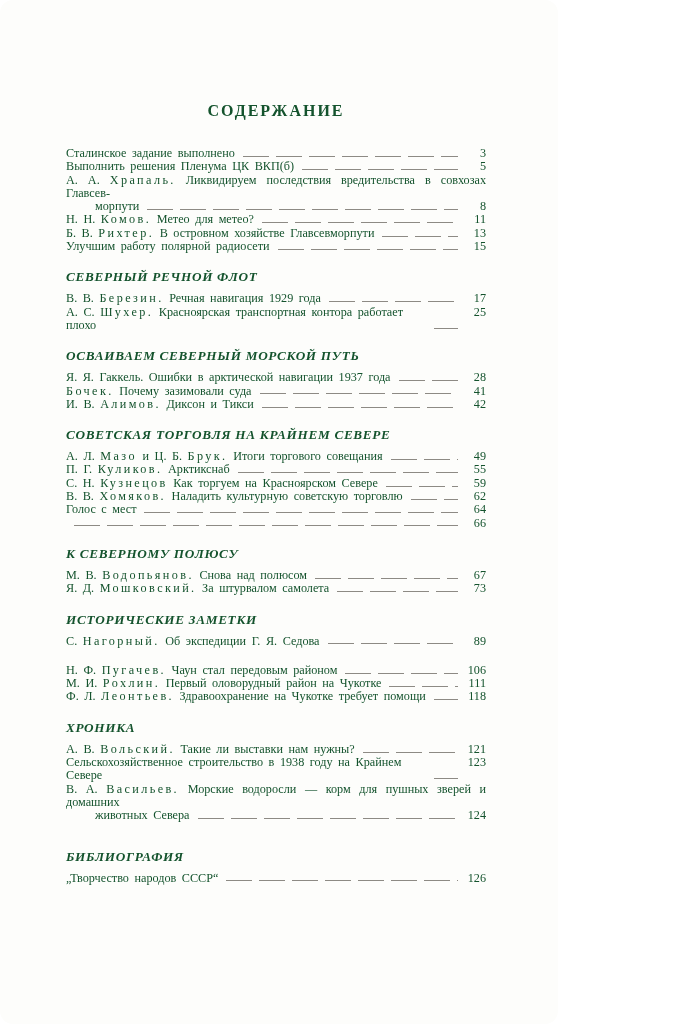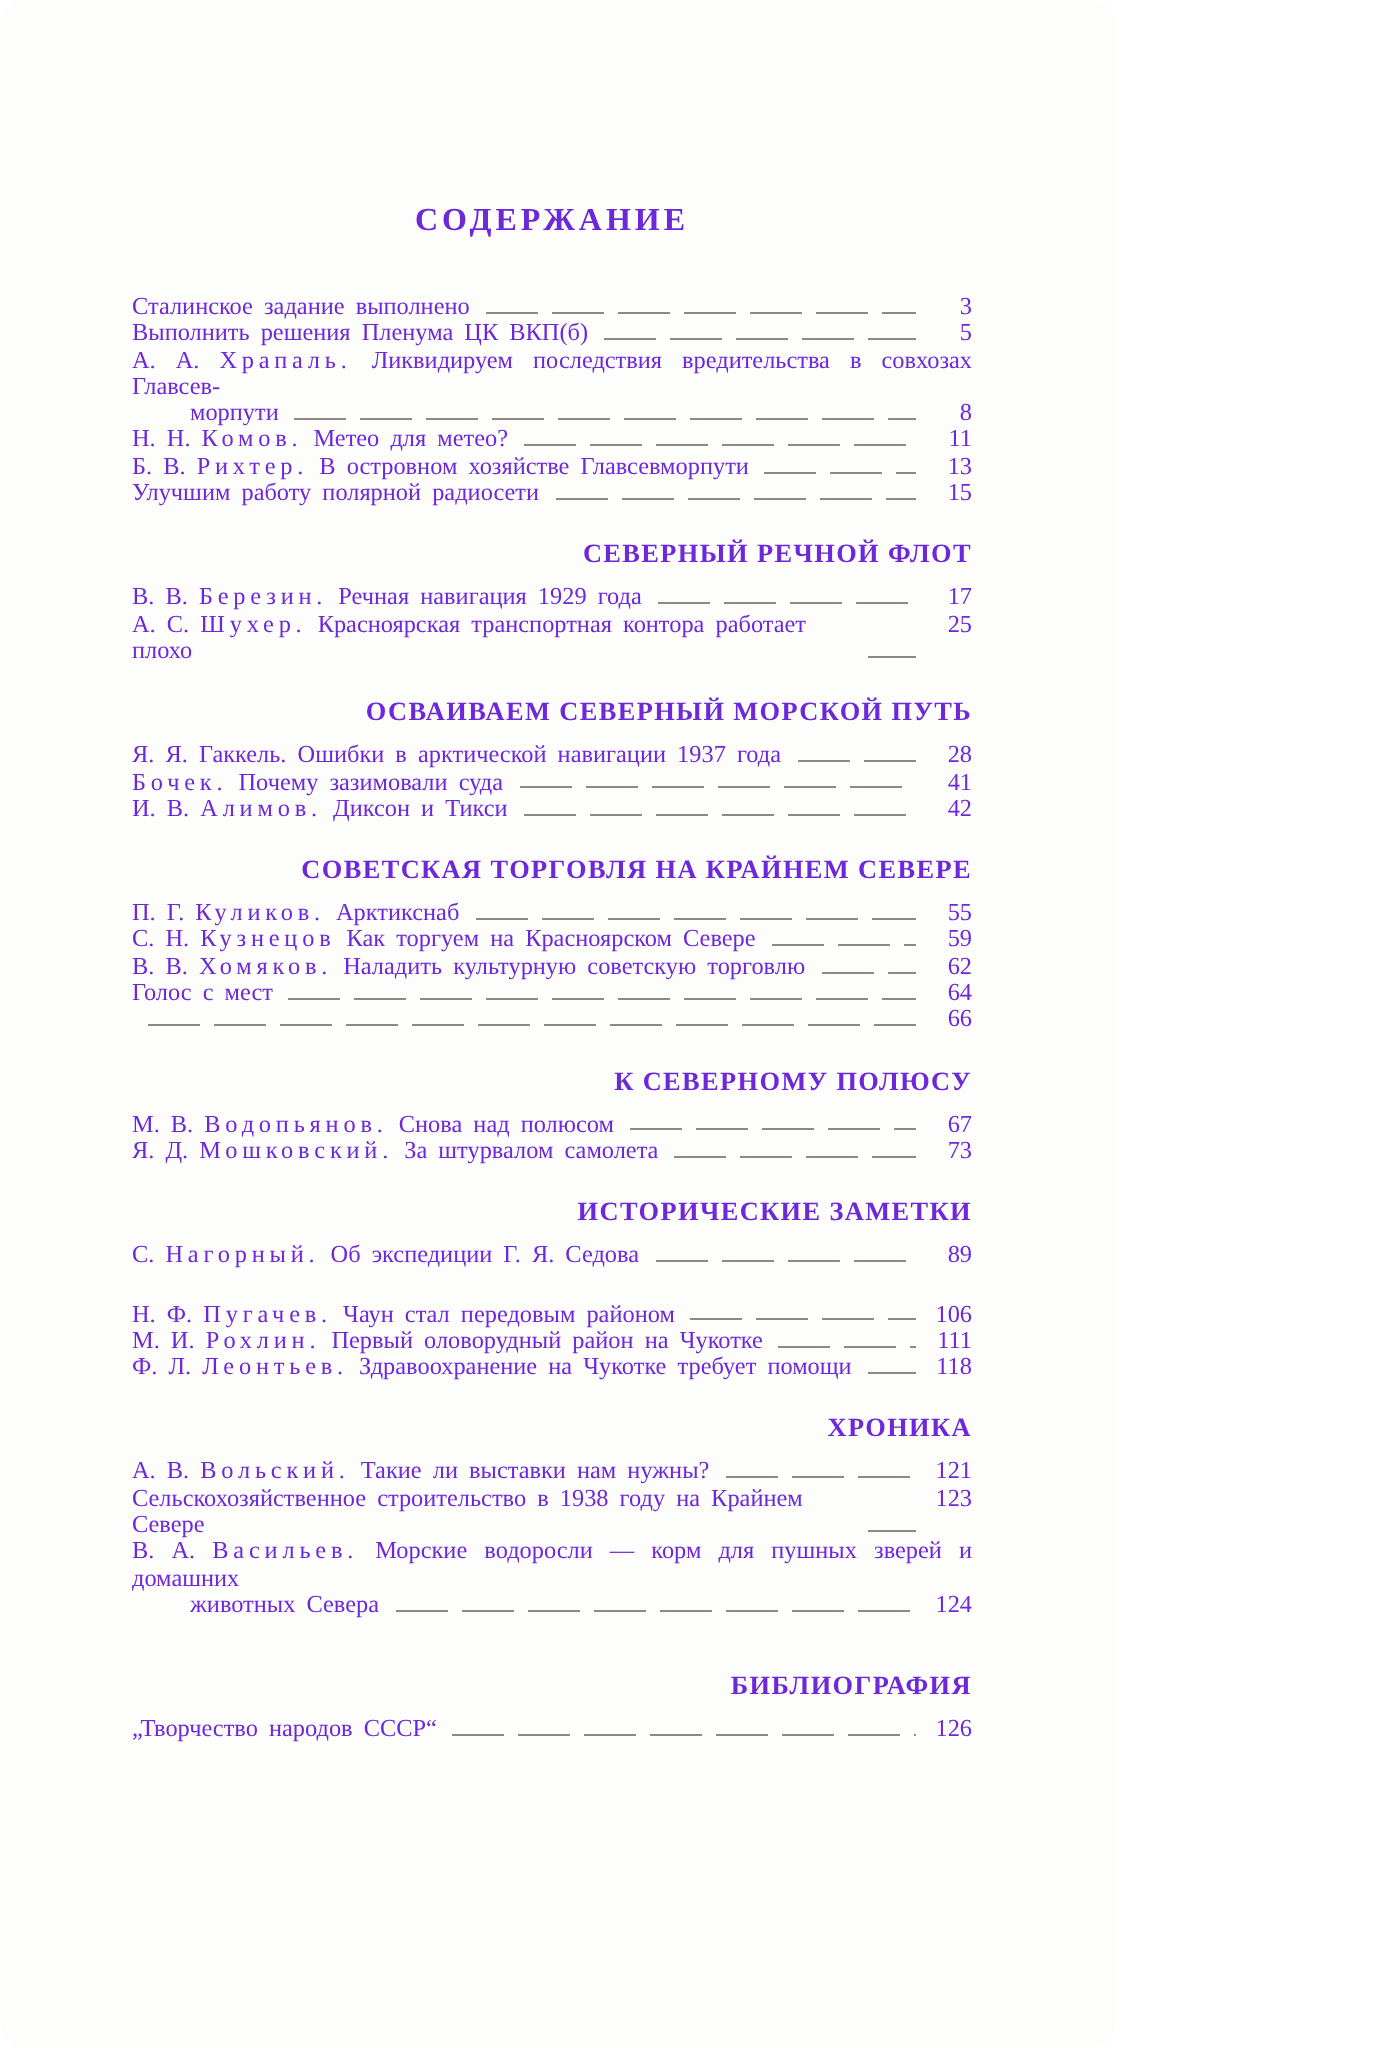--- a/index.html
+++ b/index.html
@@ -3,21 +3,21 @@
 <meta charset="utf-8">
 <style>
   html, body { margin: 0; padding: 0; }
 
   .page {
     position: relative;
     width: 558px;
     height: 1024px;
     background: #fdfdfb;
     font-family: "Liberation Serif", serif;
-    color: #6d28d9;
+    color: #14532d;
     overflow: hidden;
     box-sizing: border-box;
     border-radius: 13px;
   }
 
   .content {
     position: absolute;
     left: 66px;
     right: 72px;
     top: 0;
@@ -32,26 +32,26 @@
     line-height: 18px;
   }
 
   .toc { margin-top: 27px; }
 
   .toc-section { margin-top: 16px; }
   .toc-section.front { margin-top: 4px; }
   .toc-section.extra-gap { margin-top: 26px; }
 
   .section-heading {
+    font-style: italic;
     font-weight: 700;
     font-size: 13.2px;
     letter-spacing: 0.7px;
     line-height: 15px;
     margin: 0 0 8px 0;
-    text-align: right;
   }
 
   .entry-line {
     font-size: 12.2px;
     line-height: 13.3px;
     word-spacing: 2.5px;
   }
 
   .row { display: flex; align-items: baseline; }
 
@@ -149,20 +149,25 @@
           </div>
           <div class="entry-line row">
             <span class="entry-text"><span class="entry-author"><span>И. В.</span> <span class="spaced">Алимов.</span></span> <span class="entry-title">Диксон и Тикси</span></span>
             <span class="leader"></span>
             <span class="page-num">42</span>
           </div>
         </section>
         <section class="toc-section">
           <h2 class="section-heading">СОВЕТСКАЯ ТОРГОВЛЯ НА КРАЙНЕМ СЕВЕРЕ</h2>
           <div class="entry-line row">
+            <span class="entry-text"><span class="entry-author"><span>А. Л.</span> <span class="spaced">Мазо</span> <span>и</span> <span>Ц. Б.</span> <span class="spaced">Брук.</span></span> <span class="entry-title">Итоги торгового совещания</span></span>
+            <span class="leader"></span>
+            <span class="page-num">49</span>
+          </div>
+          <div class="entry-line row">
             <span class="entry-text"><span class="entry-author"><span>П. Г.</span> <span class="spaced">Куликов.</span></span> <span class="entry-title">Арктикснаб</span></span>
             <span class="leader"></span>
             <span class="page-num">55</span>
           </div>
           <div class="entry-line row">
             <span class="entry-text"><span class="entry-author"><span>С. Н.</span> <span class="spaced">Кузнецов</span></span> <span class="entry-title">Как торгуем на Красноярском Севере</span></span>
             <span class="leader"></span>
             <span class="page-num">59</span>
           </div>
           <div class="entry-line row">

